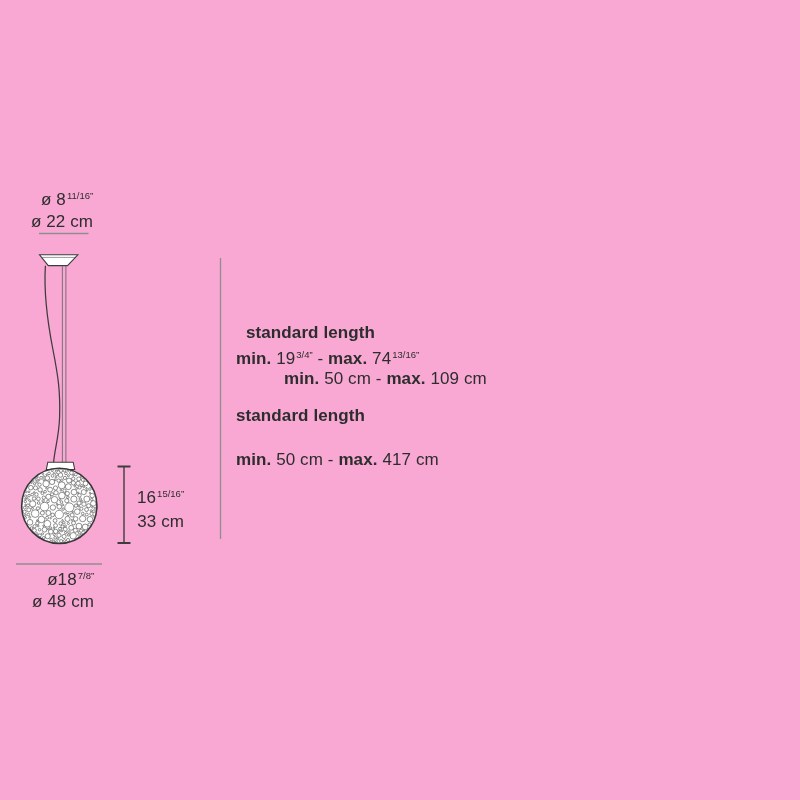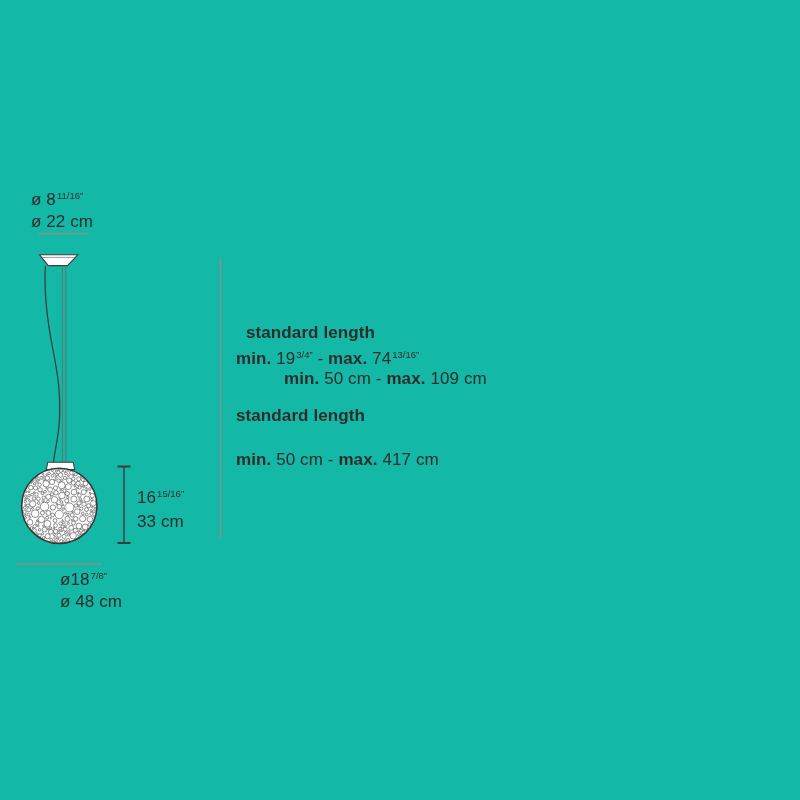--- a/index.html
+++ b/index.html
@@ -2,39 +2,39 @@
 <html style="--text: #2d2d2d; --line: #8e8e8e; --draw: #3c3c3c;"><head>
 <meta charset="utf-8">
 <style>
   :root{
     --text:#2d2d2d;
     --line:#8e8e8e;
     --draw:#3c3c3c;
   }
   html,body{margin:0;padding:0;background:#fff;}
   .sheet{
-    position:relative;width:800px;height:800px;background:#14b8a6;overflow:hidden;
-    font-family:"Liberation Sans",sans-serif;color:var(--text);
+    position:relative;width:800px;height:800px;background:#f9a8d4;overflow:hidden;
+    font-family:"Liberation Sans",sans-serif;color:var(--text);text-align:right;
   }
   .drawing-svg{position:absolute;left:0;top:0;width:800px;height:800px;}
   .ln{stroke:var(--line);fill:none;}
   .dr{stroke:var(--draw);fill:none;}
   .drf{stroke:var(--draw);fill:#ffffff;}
   .lbl{
     position:absolute;font-size:17px;line-height:20px;white-space:nowrap;
     letter-spacing:0.1px;color:var(--text);
   }
   .sup{font-size:9.5px;position:relative;top:-6px;margin-left:1px;letter-spacing:0;}
   .suffix{font-size:14px;position:relative;top:-4px;margin-left:2px;}
   .b{font-weight:700;}
   .title{font-weight:700;}
   
   #canopy-label{left:31px;top:190px;}
   #height-label{left:137px;top:487px;line-height:22px;}
-  #diameter-label{left:32px;top:570px;margin-left:28px;}
+  #diameter-label{left:32px;top:570px;}
   #spec-std-title{left:236px;top:323px;margin-left:10px;}
   #spec-std-inch{left:236px;top:349px;}
   #spec-std-cm{left:236px;top:369px;margin-left:48px;}
   #spec-ext-title{left:236px;top:406px;}
   #spec-ext-inch{left:236px;top:430px;}
   #spec-ext-cm{left:236px;top:450px;}
 </style>
 </head>
 <body>
 

